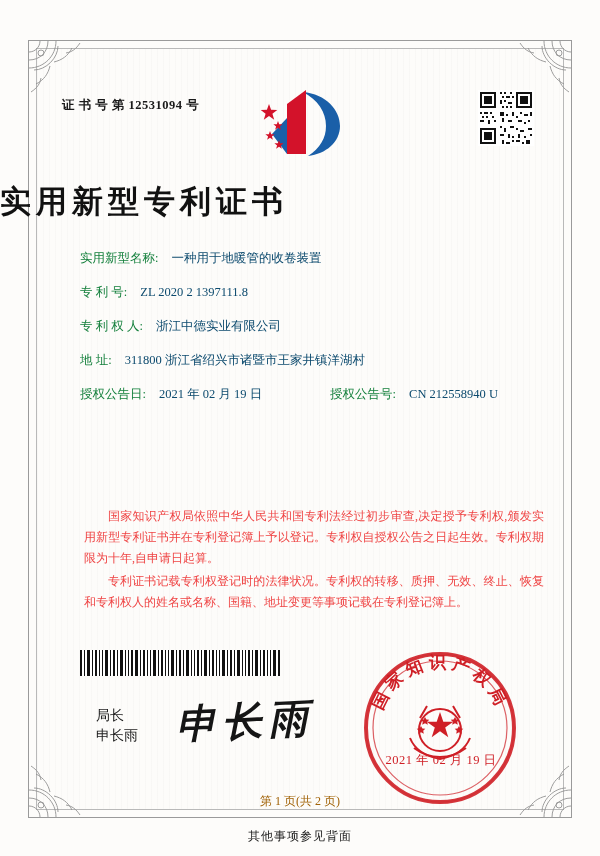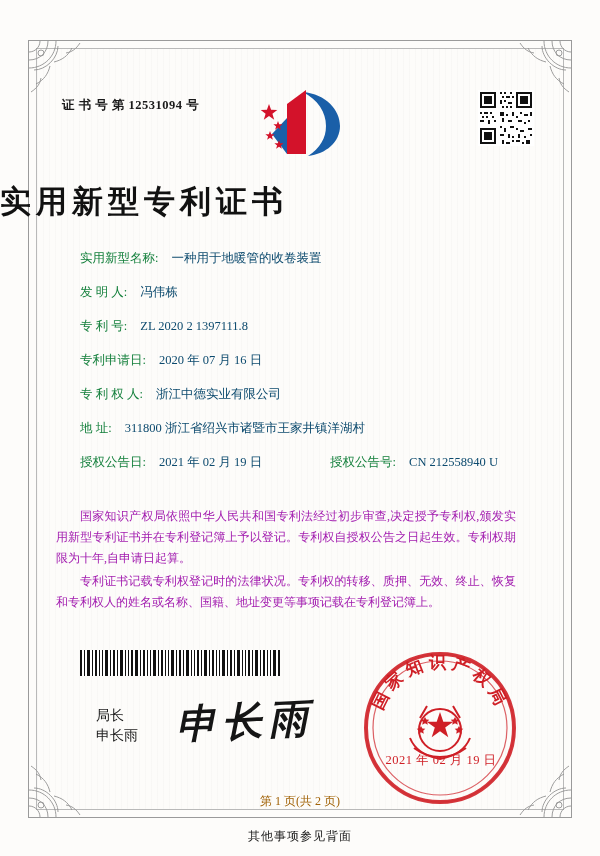--- a/index.html
+++ b/index.html
@@ -118,25 +118,25 @@
   .field-row.two-col .col2 {
     position: absolute;
     left: 250px;
     top: 0;
     text-align: center;
   }
 
   
   .paras {
     position: absolute;
-    left: 56px; top: 506px;
+    left: 84px; top: 506px;
     width: 460px;
     font-size: 12px;
     line-height: 21px;
-    color: #a21caf;
+    color: #ef4444;
     text-align: justify;
   }
   .para { text-indent: 2em; margin: 0 0 2px 0; }
 
   
   .barcode {
     position: absolute;
     left: 80px; top: 650px;
     width: 200px; height: 26px;
   }
@@ -348,30 +348,22 @@
   </div>
 
   <div class="title">实用新型专利证书</div>
 
   <div class="fields">
     <div class="field-row">
       <span class="field-label">实用新型名称:</span>
       <span class="field-value">一种用于地暖管的收卷装置</span>
     </div>
     <div class="field-row">
-      <span class="field-label">发 明 人:</span>
-      <span class="field-value">冯伟栋</span>
-    </div>
-    <div class="field-row">
       <span class="field-label">专 利 号:</span>
       <span class="field-value">ZL 2020 2 1397111.8</span>
-    </div>
-    <div class="field-row">
-      <span class="field-label">专利申请日:</span>
-      <span class="field-value">2020 年 07 月 16 日</span>
     </div>
     <div class="field-row">
       <span class="field-label">专 利 权 人:</span>
       <span class="field-value">浙江中德实业有限公司</span>
     </div>
     <div class="field-row">
       <span class="field-label">地 址:</span>
       <span class="field-value">311800 浙江省绍兴市诸暨市王家井镇洋湖村</span>
     </div>
     <div class="field-row two-col">

